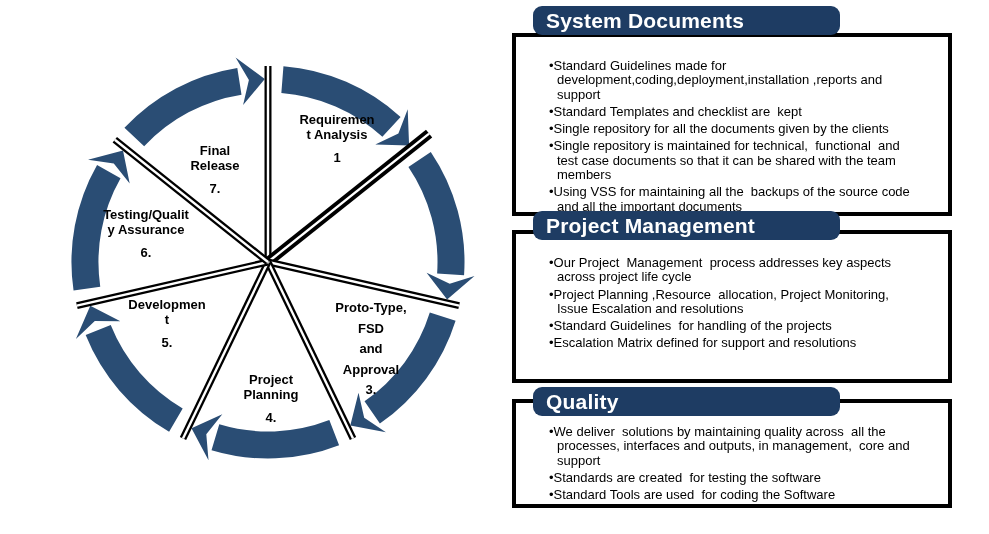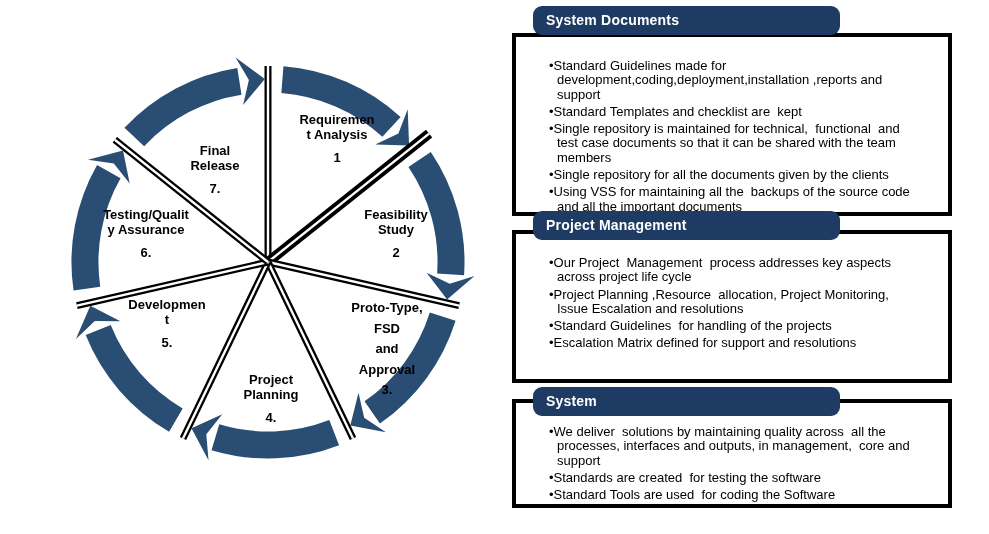--- a/index.html
+++ b/index.html
@@ -10,32 +10,32 @@
   
   .wheel{position:absolute;left:0;top:0;width:500px;height:534px;}
   .wheel svg{position:absolute;left:0;top:0;}
   .seg-label{
     position:absolute;transform:translate(-50%,-50%);
     text-align:center;font-weight:bold;font-size:13px;line-height:14.5px;
     white-space:nowrap;color:var(--ink,#000);
   }
   .seg-label span{display:block;}
   .seg-label .num{margin-top:9px;}
-  .seg-label.tall{line-height:20.5px;margin-left:16px;}
+  .seg-label.tall{line-height:20.5px;}
   .seg-label.tall .num{margin-top:0;}
   
   .panel{position:absolute;left:512px;width:440px;}
   .panel-body{
     position:absolute;left:0;width:440px;box-sizing:border-box;
     background:#fff;border:4px solid var(--panel-border,#000);
   }
   .panel-header{
     position:absolute;left:21px;width:307px;height:29px;box-sizing:border-box;
     background:var(--header-bg,#1e3c63);border-radius:9px;
-    color:#fff;font-weight:bold;font-size:14px;line-height:29px;
+    color:#fff;font-weight:bold;font-size:21px;line-height:29px;
     padding-left:13px;letter-spacing:0.2px;
   }
   .p1{top:6px;height:210px;}  .p1 .panel-body{top:27px;height:183px;}
   .p2{top:211px;height:166px;}.p2 .panel-body{top:19px;height:153px;}
   .p3{top:387px;height:121px;}.p3 .panel-body{top:12px;height:109px;}
   .panel-body ul{margin:0;padding:22px 28px 0 33px;list-style:none;}
   .panel-body li{
     font-size:13px;line-height:14.3px;margin:0 0 3px 0;
     padding-left:8px;text-indent:-8px;white-space:pre-wrap;
   }
@@ -77,25 +77,20 @@
         <line x1="268" y1="262" x2="114.8" y2="139.8" stroke="#000" stroke-width="7"></line>
         <line x1="268" y1="262" x2="114.8" y2="139.8" stroke="#fff" stroke-width="2.4"></line>
       </svg>
 
     <div class="seg-label" style="left:337px;top:139px;">
       <span>Requiremen</span>
       <span>t Analysis</span>
       <span class="num">1</span>
     </div>
 
-    <div class="seg-label" style="left:396px;top:234px;">
-      <span>Feasibility</span>
-      <span>Study</span>
-      <span class="num">2</span>
-    </div>
 
     <div class="seg-label tall" style="left:371px;top:349px;">
       <span>Proto-Type,</span>
       <span>FSD</span>
       <span>and</span>
       <span>Approval</span>
       <span class="num">3.</span>
     </div>
 
     <div class="seg-label" style="left:271px;top:399px;">
@@ -121,22 +116,22 @@
       <span>Release</span>
       <span class="num">7.</span>
     </div>
   </div>
 
   <section class="panel p1">
     <div class="panel-body">
       <ul>
         <li>Standard Guidelines made for development,coding,deployment,installation ,reports and support</li>
         <li>Standard Templates and checklist are  kept</li>
+        <li>Single repository for all the documents given by the clients</li>
         <li>Single repository is maintained for technical,  functional  and test case documents so that it can be shared with the team members</li>
-        <li>Single repository for all the documents given by the clients</li>
         <li>Using VSS for maintaining all the  backups of the source code and all the important documents</li>
       </ul>
     </div>
     <div class="panel-header">
       <span>System Documents</span>
     </div>
   </section>
 
   <section class="panel p2">
     <div class="panel-body">
@@ -154,17 +149,17 @@
 
   <section class="panel p3">
     <div class="panel-body">
       <ul>
         <li>We deliver  solutions by maintaining quality across  all the processes, interfaces and outputs, in management,  core and support</li>
         <li>Standards are created  for testing the software</li>
         <li>Standard Tools are used  for coding the Software</li>
       </ul>
     </div>
     <div class="panel-header">
-      <span>System</span>
+      <span>Quality</span>
     </div>
   </section>
 
 </div>
 
 </body></html>

